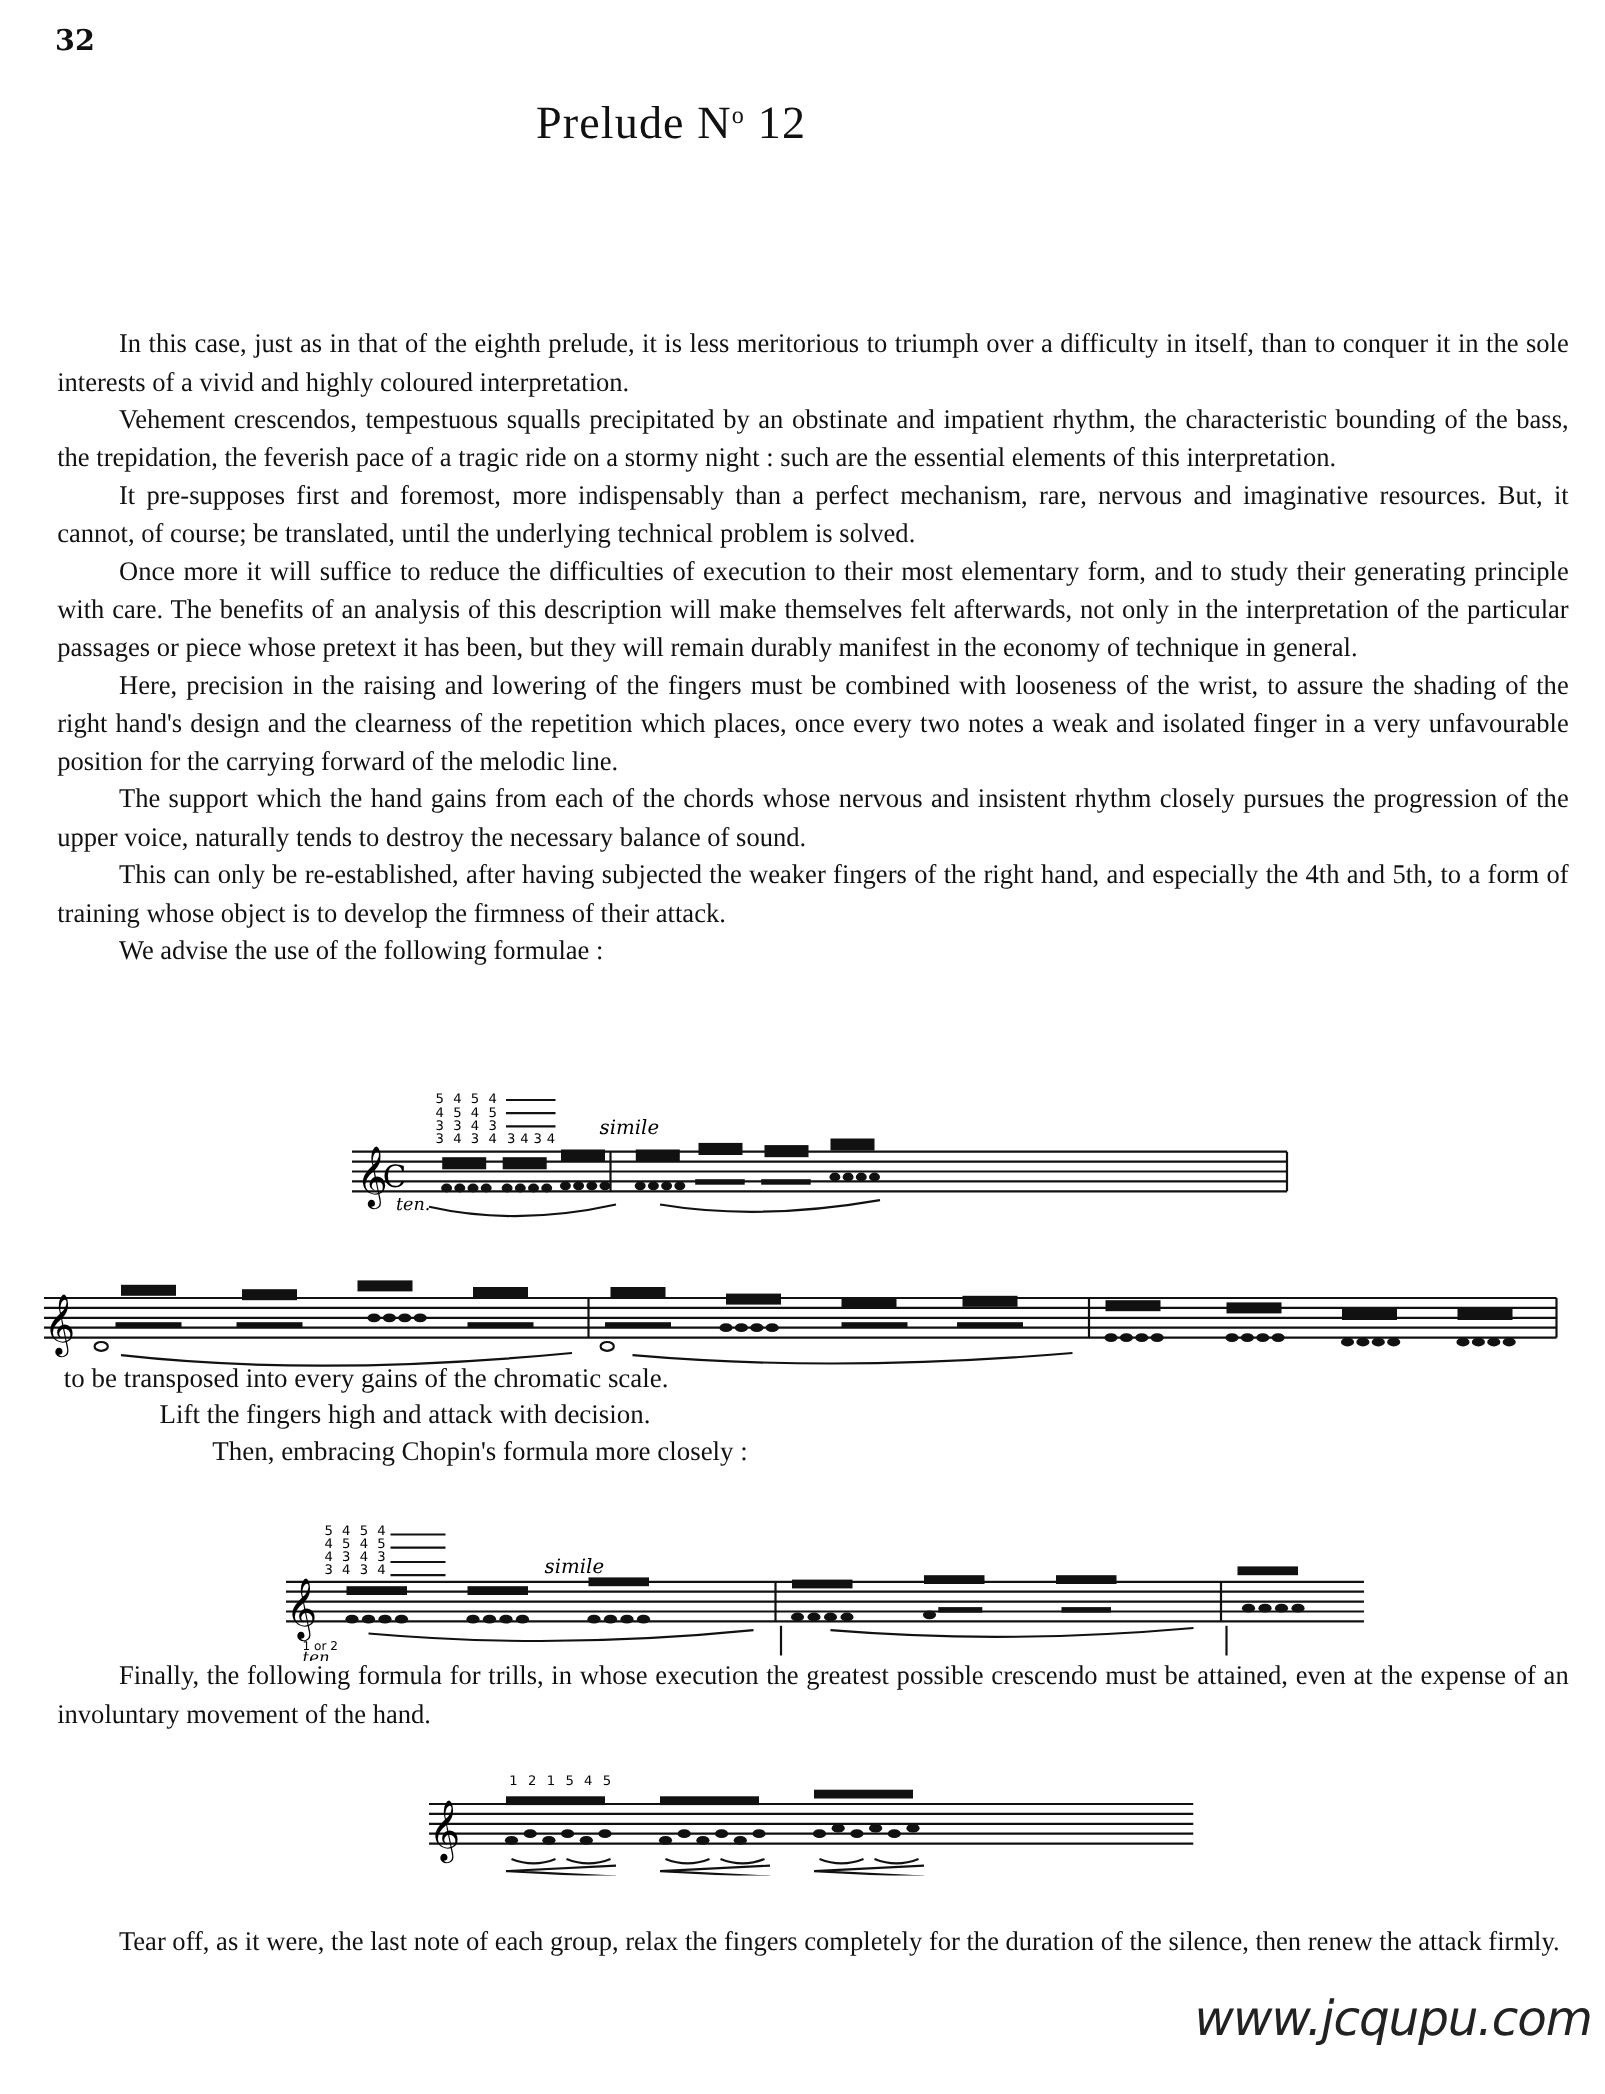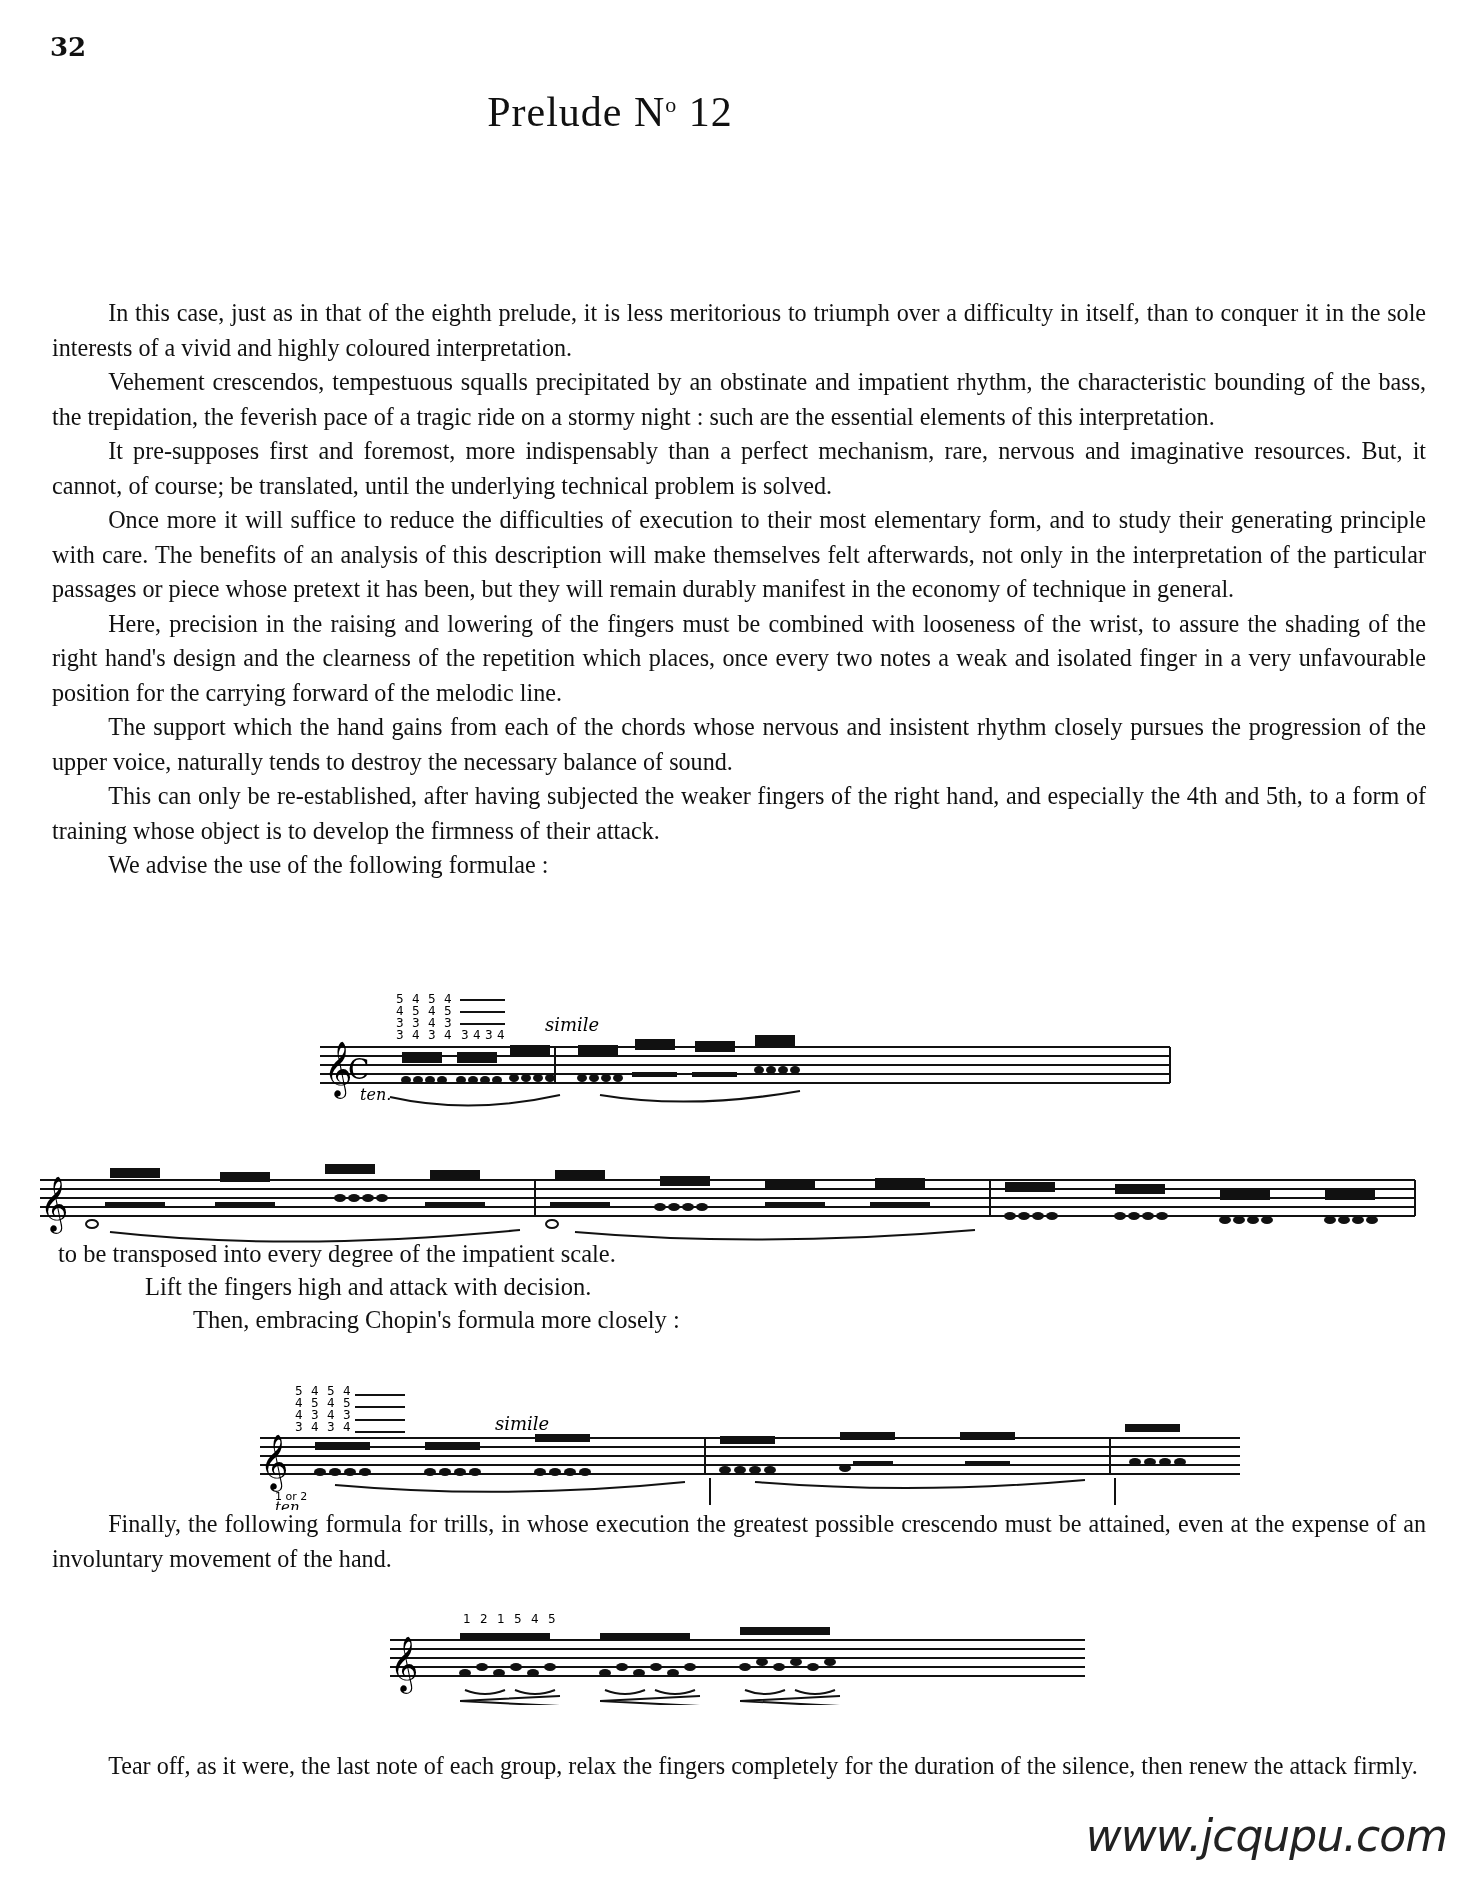--- a/index.html
+++ b/index.html
@@ -1,18 +1,18 @@
 <!DOCTYPE html>
 <html><head>
 <meta charset="utf-8">
 <style>
   html,body{margin:0;padding:0;background:#fff;}
   body{width:1459px;height:1904px;position:relative;overflow:hidden;color:#111;
        font-family:"Liberation Serif","DejaVu Serif",serif;}
-  .page-num{position:absolute;left:50px;top:32px;font-size:26px;font-weight:bold;
+  .page-num{position:absolute;left:50px;top:22px;font-size:26px;font-weight:bold;
             font-family:"DejaVu Serif",serif;}
   .title{position:absolute;left:0;width:1220px;top:88px;text-align:center;font-size:42px;
          letter-spacing:1px;}
   .title sup{font-size:22px;vertical-align:top;position:relative;top:4px;}
   .text{position:absolute;left:52px;width:1395px;font-size:24.5px;line-height:34.5px;
         text-align:justify;transform:scaleX(0.985);transform-origin:left top;}
   .text p{margin:0;text-indent:57px;}
   .text p.last-left{text-align-last:left;}
   .line{position:absolute;font-size:24.5px;line-height:34.5px;white-space:nowrap;}
   .staff{position:absolute;}
@@ -172,21 +172,21 @@
       <ellipse cx="1332" cy="80" rx="6" ry="4"></ellipse>
   </g>
   <g fill="none" stroke="#111" stroke-width="2">
     <ellipse cx="52" cy="84" rx="6" ry="4"></ellipse>
       <ellipse cx="512" cy="84" rx="6" ry="4"></ellipse>
     <path d="M70 92 Q250 112 480 90"></path>
       <path d="M535 92 Q720 108 935 90"></path>
   </g>
 </svg>
 
-<div class="line" style="left:58px;top:1237px;">to be transposed into every degree  of the impatient scale.</div>
+<div class="line" style="left:58px;top:1237px;">to be transposed into every gains  of the chromatic scale.</div>
 <div class="line" style="left:145px;top:1270px;font-family:Liberation Serif, serif;">Lift the fingers high and attack with decision.</div>
 <div class="line" style="left:145px;top:1303px;margin-left:48px;">Then, embracing Chopin's formula more closely :</div>
 
 <svg class="staff" style="left:255px;top:1360px;" width="990" height="150" viewBox="0 0 990 150">
   <g stroke="#111" stroke-width="2">
     <line x1="5" y1="78" x2="985" y2="78"></line>
       <line x1="5" y1="87" x2="985" y2="87"></line>
     <line x1="5" y1="96" x2="985" y2="96"></line>
       <line x1="5" y1="105" x2="985" y2="105"></line>
     <line x1="5" y1="114" x2="985" y2="114"></line>

